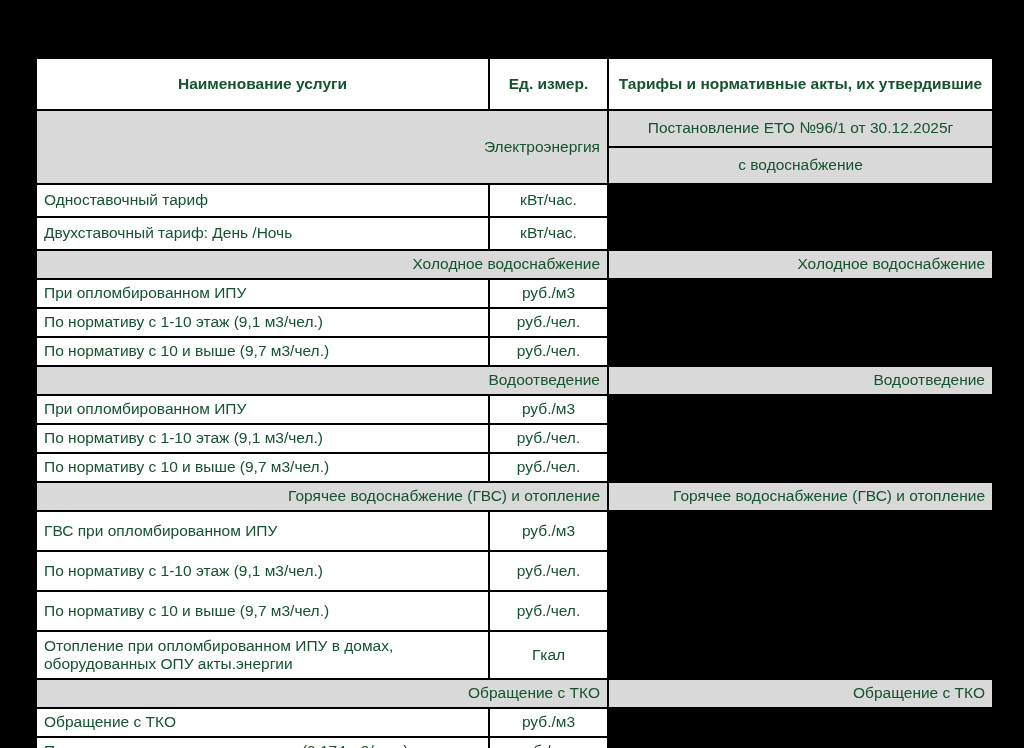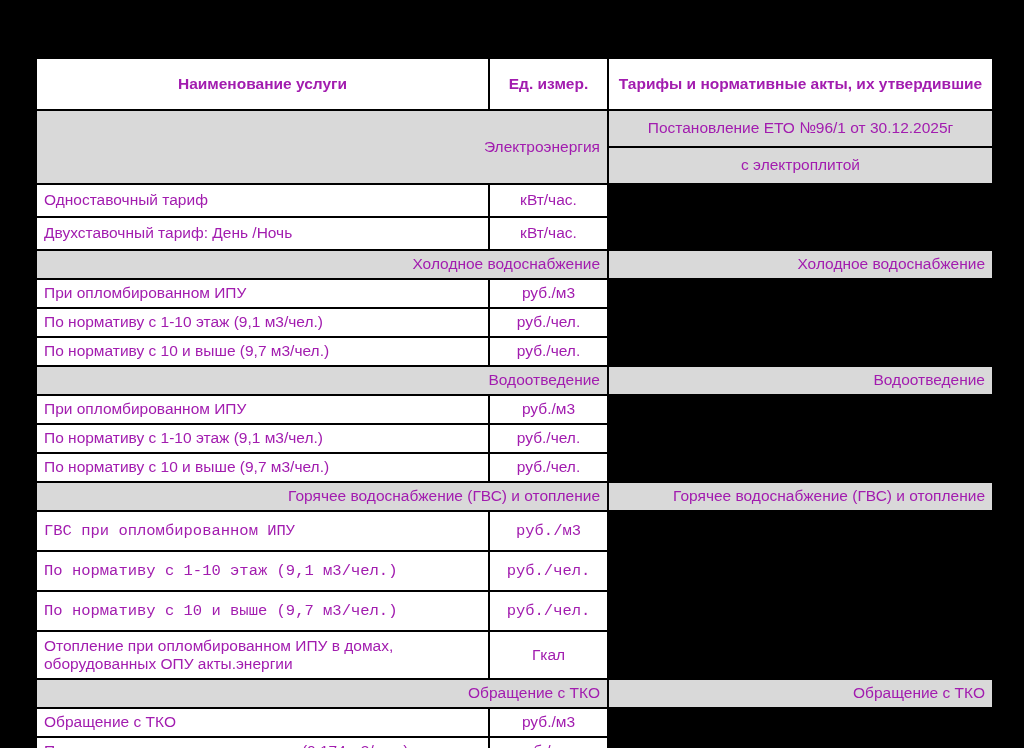--- a/index.html
+++ b/index.html
@@ -20,39 +20,39 @@
     top: 57px;
     width: 957px;
     border-collapse: collapse;
     table-layout: fixed;
   }
   .tariff-table td {
     border: 2px solid #000;
     font-family: "Liberation Sans", sans-serif;
     font-size: 15.5px;
     line-height: 1.18;
-    color: #a21caf;
+    color: #14532d;
     vertical-align: middle;
     padding: 2px 7px;
     overflow: hidden;
   }
   .c1 { width: 453px; }
   .c2 { width: 119px; }
   .c3 { width: 385px; }
   .w { background: #ffffff; }
   .g { background: #d9d9d9; text-align: right; }
   .e { background: #000000; border-color: #000000; }
   .c { text-align: center; }
   .b { font-weight: bold; }
   .pad-h { padding-left: 36px; padding-right: 36px; text-align: center; }
   tr.h50 > td { height: 46px; }
   tr.h35 > td { height: 31px; }
   tr.h31 > td { height: 27px; }
   tr.h27 > td { height: 23px; }
-  tr.h38 > td { height: 34px; font-family: Liberation Mono, monospace; }
+  tr.h38 > td { height: 34px; }
   tr.h46 > td { height: 42px; }
 </style>
 </head>
 <body>
 
 <div class="page">
   <table class="tariff-table">
     <colgroup>
       <col class="c1">
         <col class="c2">
@@ -64,21 +64,21 @@
         <td class="w b c">Наименование услуги</td>
         <td class="w b c">Ед. измер.</td>
         <td class="w b c pad-h">Тарифы и нормативные акты, их утвердившие</td>
       </tr>
 
       <tr class="h35">
         <td class="g" colspan="2" rowspan="2">Электроэнергия</td>
         <td class="g c">Постановление ЕТО №96/1 от 30.12.2025г</td>
       </tr>
       <tr class="h35">
-        <td class="g c">с электроплитой</td>
+        <td class="g c">с водоснабжение</td>
       </tr>
 
       <tr class="h31">
         <td class="w">Одноставочный тариф</td>
         <td class="w c">кВт/час.</td>
         <td class="e"></td>
       </tr>
       <tr class="h31">
         <td class="w">Двухставочный тариф: День /Ночь</td>
         <td class="w c">кВт/час.</td>

